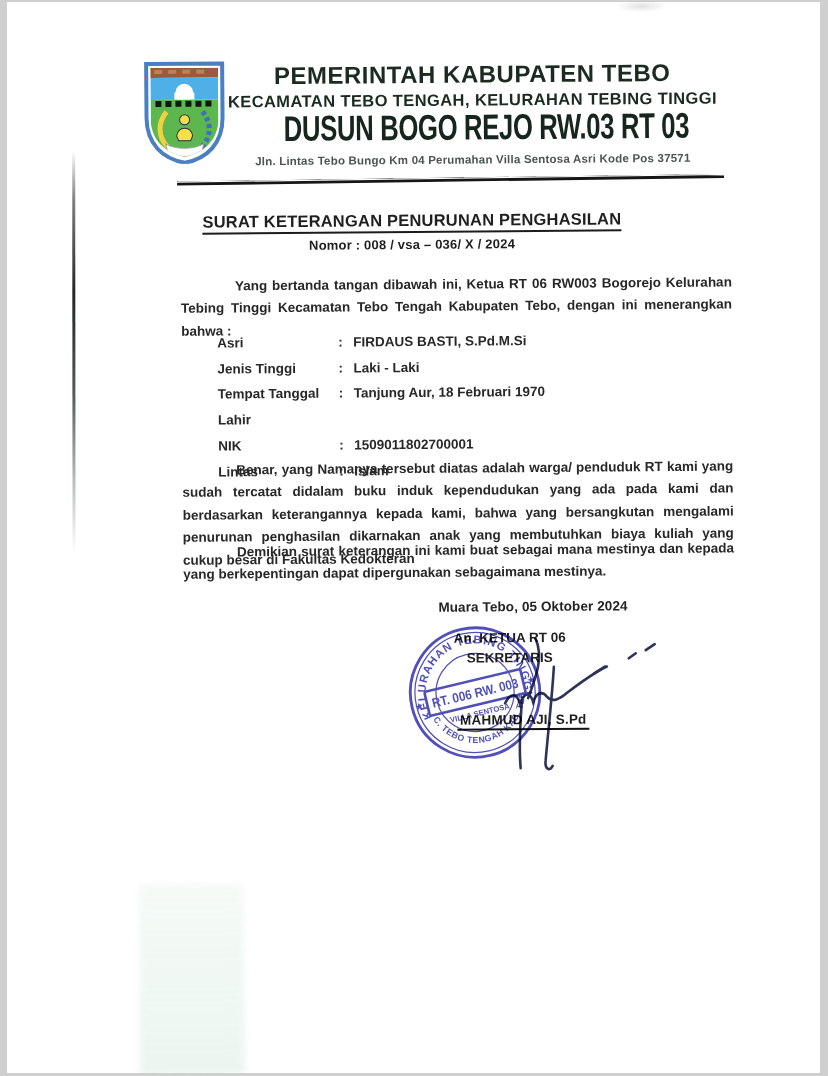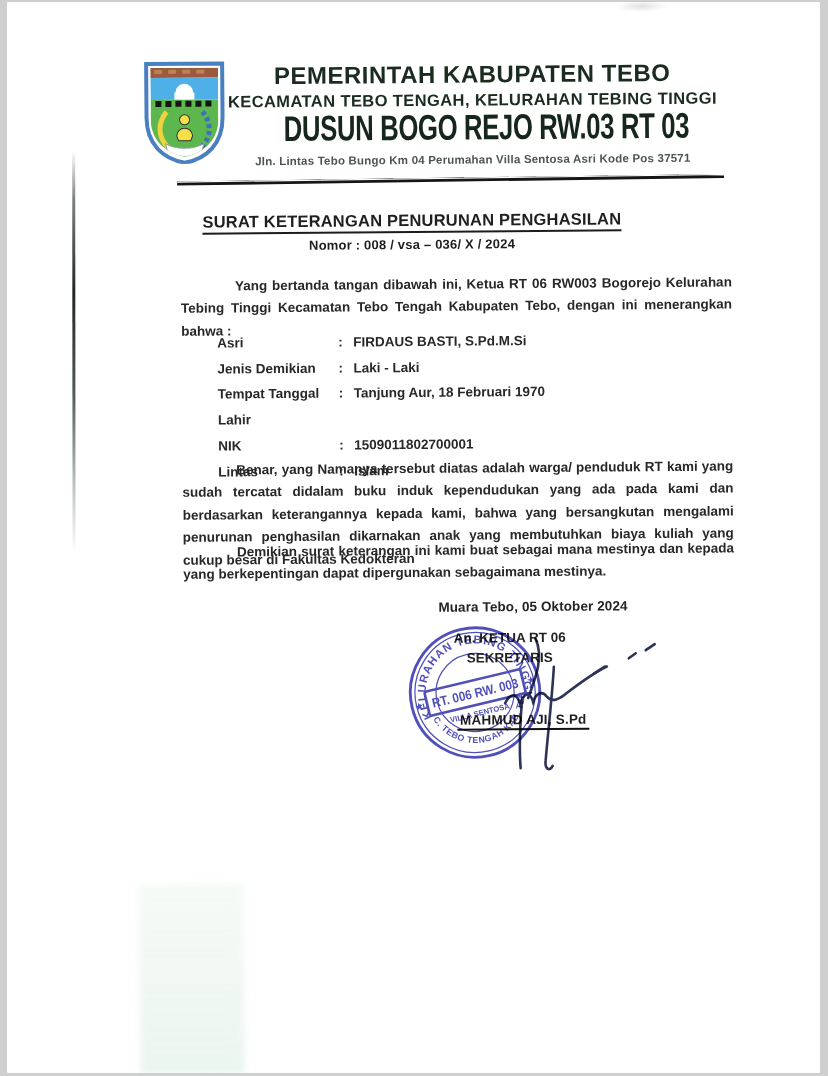--- a/index.html
+++ b/index.html
@@ -139,21 +139,21 @@
 
       <p class="para p1">Yang bertanda tangan dibawah ini, Ketua RT 06 RW003 Bogorejo Kelurahan Tebing Tinggi Kecamatan Tebo Tengah Kabupaten Tebo, dengan ini menerangkan bahwa :</p>
 
       <div class="fields">
         <div class="field-row">
           <span class="field-label">Asri</span>
             <span class="field-colon">:</span>
             <span class="field-value">FIRDAUS BASTI, S.Pd.M.Si</span>
         </div>
         <div class="field-row">
-          <span class="field-label">Jenis Demikian</span>
+          <span class="field-label">Jenis Tinggi</span>
             <span class="field-colon">:</span>
             <span class="field-value">Laki - Laki</span>
         </div>
         <div class="field-row">
           <span class="field-label">Tempat Tanggal Lahir</span>
             <span class="field-colon">:</span>
             <span class="field-value">Tanjung Aur, 18 Februari 1970</span>
         </div>
         <div class="field-row">
           <span class="field-label">NIK</span>

